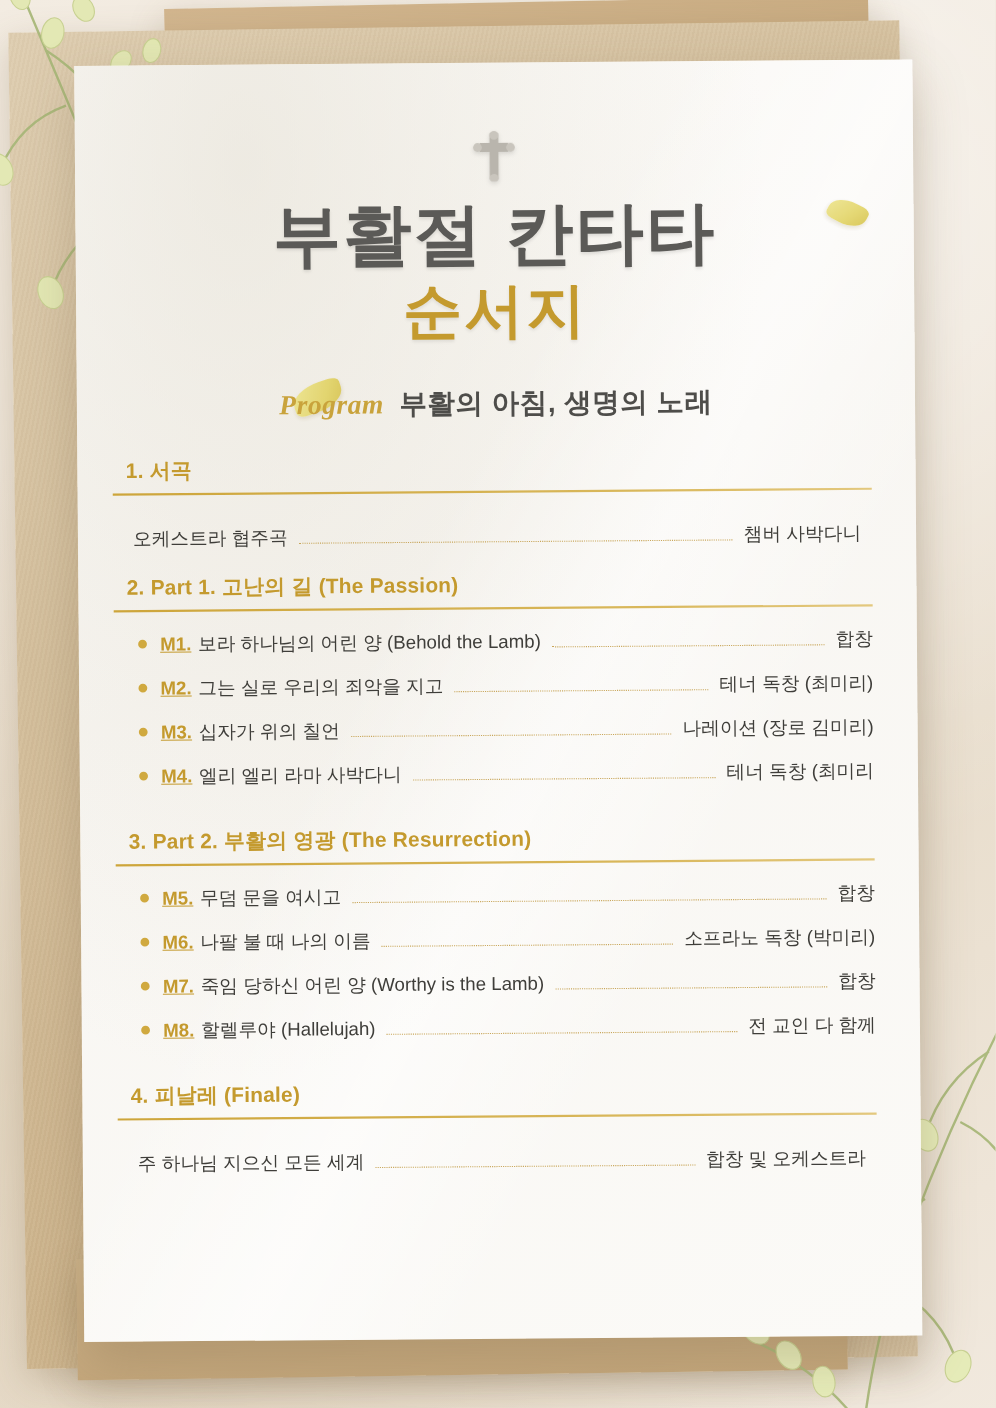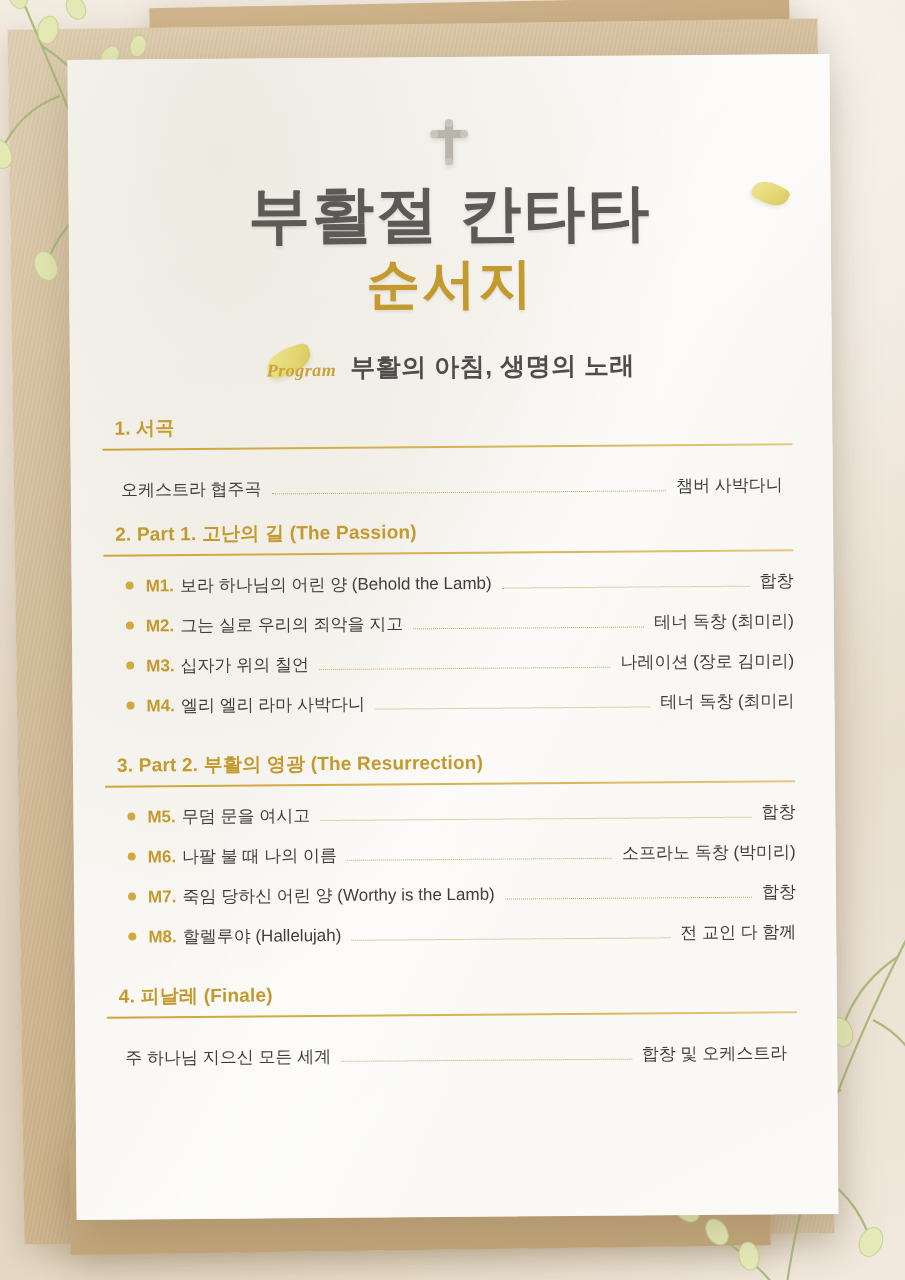--- a/index.html
+++ b/index.html
@@ -132,21 +132,21 @@
   .program-line {
     display: flex;
     align-items: baseline;
     justify-content: center;
     gap: 14px;
     margin-top: 36px;
   }
   .program-word {
     font-family: "Liberation Serif", serif;
     font-style: italic;
-    font-size: 18px;
+    font-size: 25px;
     font-weight: 700;
     color: #c9a33c;
     letter-spacing: 0.5px;
   }
   .program-theme {
     font-size: 25px;
     font-weight: 700;
     color: #4e4d4a;
     letter-spacing: 0.5px;
   }
@@ -209,20 +209,21 @@
     border-radius: 50%;
     background: #d0a93f;
     margin-right: 12px;
     transform: translateY(-2px);
   }
   .item-no {
     flex: 0 0 auto;
     color: #c49a2e;
     font-weight: 700;
     margin-right: 6px;
+    text-decoration: underline;
   }
   .item-title {
     flex: 0 0 auto;
     color: #3f3e3a;
   }
 
   
   .botanical {
     position: absolute;
     pointer-events: none;

